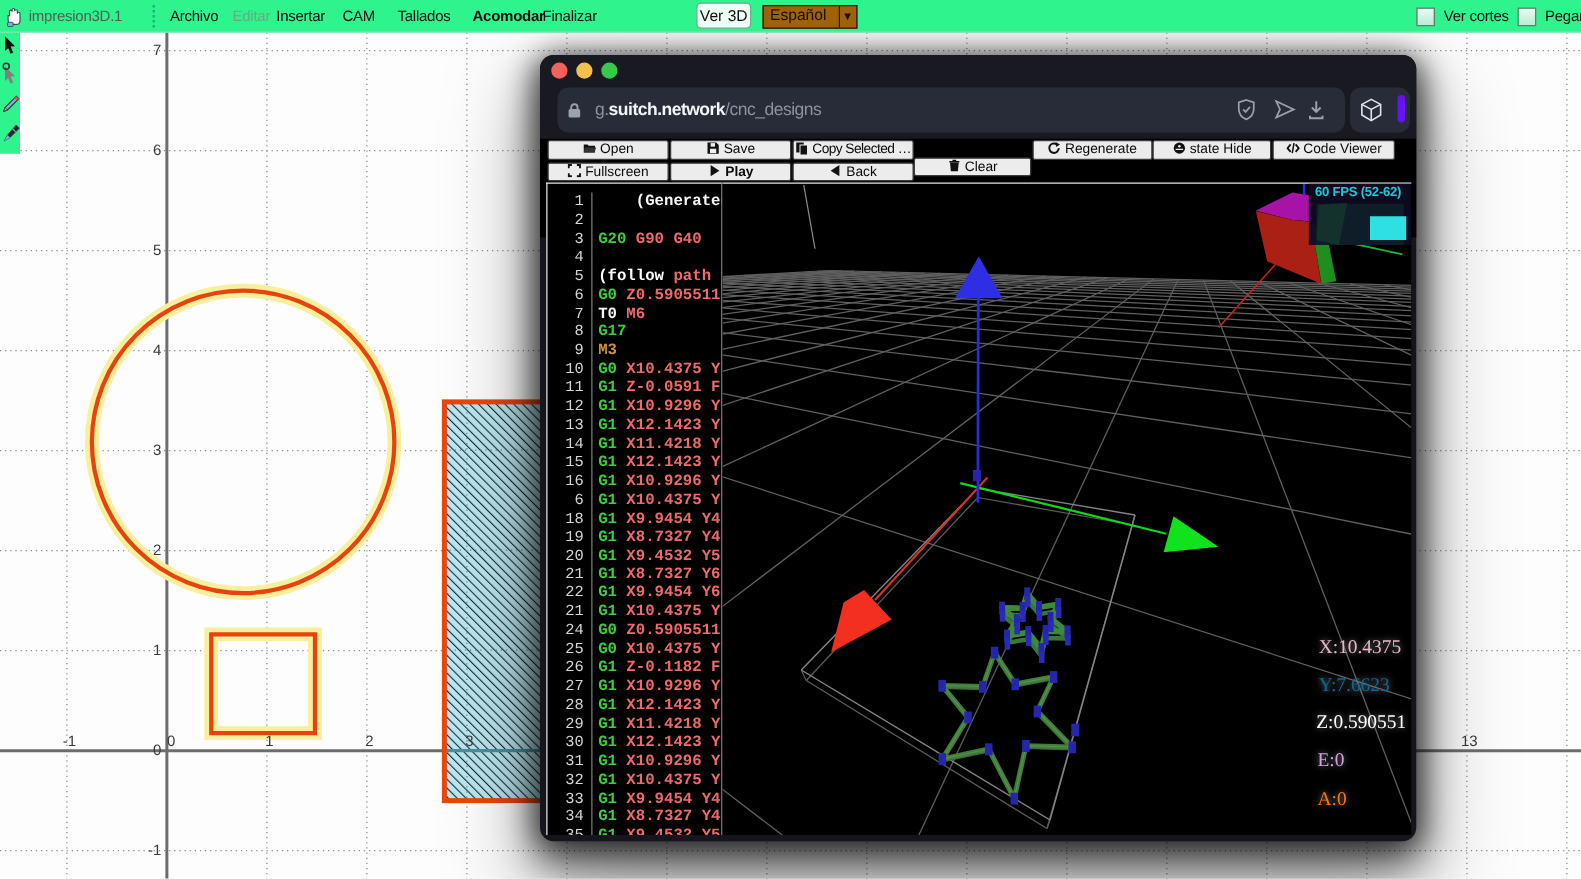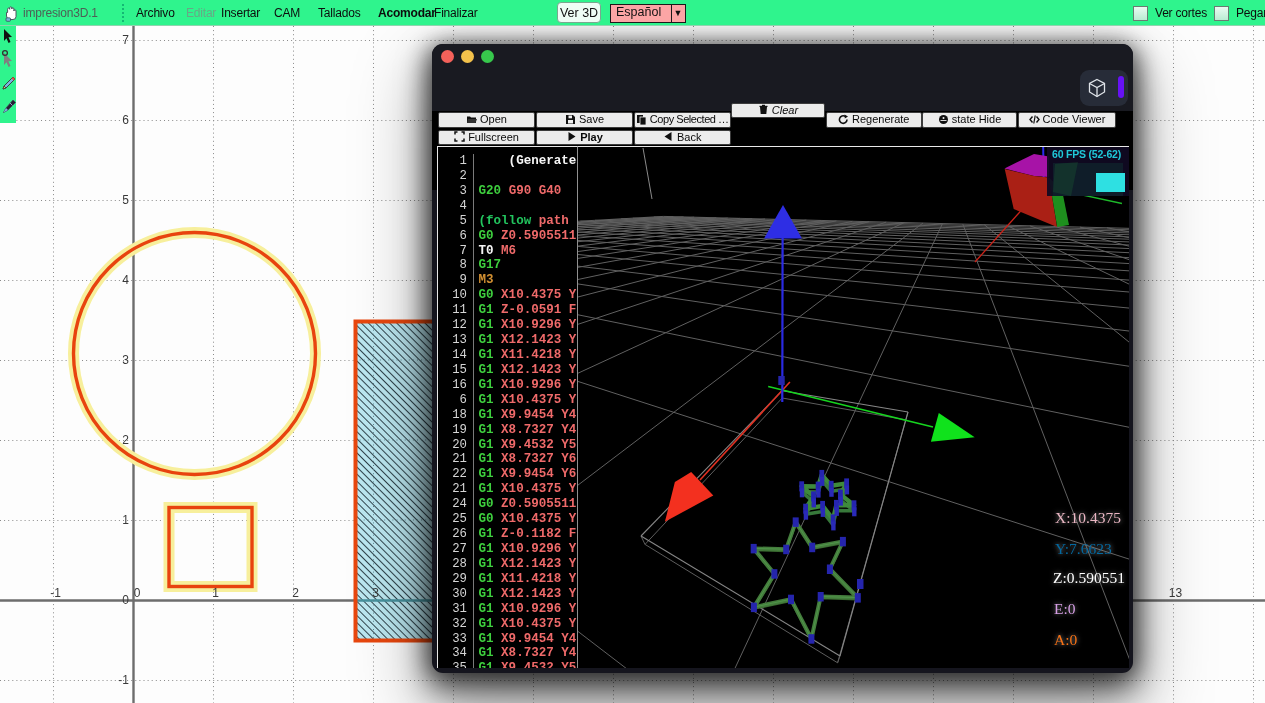--- a/index.html
+++ b/index.html
@@ -90,21 +90,21 @@
   <span class="mi" style="left:23px;color:#4e5f56;">impresion3D.1</span>
   <div style="position:absolute;left:122px;top:4px;height:18px;width:0;border-left:2px dotted #14b874;"></div>
   <span class="mi" style="left:136px;">Archivo</span>
   <span class="mi" style="left:186px;color:#67a886;">Editar</span>
   <span class="mi" style="left:221px;">Insertar</span>
   <span class="mi" style="left:274px;">CAM</span>
   <span class="mi" style="left:318px;">Tallados</span>
   <span class="mi" style="left:378px;font-weight:bold;">Acomodar</span>
   <span class="mi" style="left:434px;">Finalizar</span>
   <div style="position:absolute;left:557px;top:2px;width:44px;height:21px;background:#eefdf5;border:1px solid #79a78f;border-radius:4px;font-size:12.5px;text-align:center;line-height:20px;color:#111;">Ver 3D</div>
-  <div style="position:absolute;left:610px;top:3.5px;width:76px;height:19px;background:#fca5a5;border:1.5px solid #1a1a1a;font-size:12.5px;color:#111;text-decoration:underline;">
+  <div style="position:absolute;left:610px;top:3.5px;width:76px;height:19px;background:#a16207;border:1.5px solid #1a1a1a;font-size:12.5px;color:#111;text-decoration:underline;">
      <span style="position:absolute;left:5px;top:0.5px;">Español</span>
      <span style="position:absolute;right:1px;top:0;width:13px;height:100%;border-left:1.5px solid #1a1a1a;font-size:9px;text-align:center;line-height:17px;">▼</span>
   </div>
   <div style="position:absolute;left:1133px;top:5.5px;width:15px;height:15px;background:linear-gradient(#e9fbf2,#b9ecd2);border:1px solid #6a7a72;"></div>
   <span class="mi" style="left:1155px;">Ver cortes</span>
   <div style="position:absolute;left:1214px;top:5.5px;width:15px;height:15px;background:linear-gradient(#e9fbf2,#b9ecd2);border:1px solid #6a7a72;"></div>
   <span class="mi" style="left:1236px;">Pegar</span>
 </div>
 
 <div id="lstrip">
@@ -124,20 +124,33 @@
       </g>
   </svg>
 </div>
 
 <div id="win">
   <div id="titlebar">
     <div class="tl" style="left:8.5px;background:#f4615a;"></div>
     <div class="tl" style="left:28.5px;background:#f3c14b;"></div>
     <div class="tl" style="left:48.5px;background:#37c84c;"></div>
   </div>
+  <div id="urlbar">
+    <svg width="11" height="13" viewBox="0 0 13 15" style="position:absolute;left:8px;top:12px;">
+      <rect x="1" y="6" width="11" height="8" rx="1.5" fill="#9aa2ad"></rect>
+      <path d="M3.5 6 V4.5 Q3.5 1.5 6.5 1.5 Q9.5 1.5 9.5 4.5 V6" fill="none" stroke="#9aa2ad" stroke-width="1.8"></path>
+    </svg>
+    <span style="position:absolute;left:30px;top:8.5px;font-size:14px;letter-spacing:-0.4px;color:#8b93a1;">g.<b style="color:#f3f5f7;">suitch.network</b>/cnc_designs</span>
+    <svg width="80" height="20" viewBox="0 0 80 20" style="position:absolute;right:6px;top:8px;" fill="none" stroke="#99a1ac" stroke-width="1.4">
+      <path d="M7 2 L13 4 V9 Q13 15 7 17.5 Q1 15 1 9 V4 Z"></path>
+        <path d="M4.5 9.5 L6.5 11.5 L10 7.5"></path>
+      <path d="M31 3 L45 9.5 L31 16 L34 9.5 Z"></path>
+      <path d="M63 3 V11 M59.5 8 L63 11.5 L66.5 8 M58 14.5 V16.5 H68 V14.5" stroke-width="1.6"></path>
+    </svg>
+  </div>
   <div id="extbox">
     <svg width="20" height="20" viewBox="0 0 20 20" style="position:absolute;left:7px;top:8px;" fill="none" stroke="#dfe3e8" stroke-width="1.3">
       <path d="M10 1.5 L17.5 5.5 V14 L10 18.5 L2.5 14 V5.5 Z"></path>
         <path d="M2.5 5.5 L10 9.5 L17.5 5.5 M10 9.5 V18.5"></path>
     </svg>
     <div style="position:absolute;left:38px;top:6px;width:6px;height:22px;border-radius:3px;background:#6712f5;"></div>
   </div>
   <div id="toolrows"></div>
   <div class="btn" style="left:6px;top:68.5px;width:97px;"><svg width="11" height="11" viewBox="0 0 11 11" style="vertical-align:-1.5px;margin-right:3px;">
         <path d="M1 2.5 H4 L5 3.5 H10 V9 H1 Z" fill="#111"></path>
@@ -145,21 +158,21 @@
       </svg>Open</div>
   <div class="btn" style="left:104px;top:68.5px;width:97px;"><svg width="11" height="11" viewBox="0 0 11 11" style="vertical-align:-1.5px;margin-right:3px;">
         <path d="M1 1 H8 L10 3 V10 H1 Z" fill="#111"></path>
         <rect x="3" y="6" width="5" height="3.5" fill="#eee"></rect>
         <rect x="3.5" y="1.5" width="3.5" height="2.8" fill="#eee"></rect>
       </svg>Save</div>
   <div class="btn" style="left:202px;top:68.5px;width:96.5px;"><svg width="11" height="11" viewBox="0 0 11 11" style="vertical-align:-1.5px;margin-right:3px;">
         <rect x="1" y="1" width="6" height="8" fill="#111"></rect>
         <rect x="4" y="3" width="6" height="8" fill="#111" stroke="#ececec" stroke-width="0.8"></rect>
       </svg><span style="letter-spacing:-0.45px">Copy Selected …</span></div>
-  <div class="btn" style="left:299px;top:59px;width:94px;font-style:italic;"><svg width="11" height="11" viewBox="0 0 11 11" style="vertical-align:-1.5px;margin-right:3px;">
+  <div class="btn" style="left:299px;top:82px;width:94px;"><svg width="11" height="11" viewBox="0 0 11 11" style="vertical-align:-1.5px;margin-right:3px;">
         <path d="M2 3 H9 L8.3 10 H2.7 Z" fill="#111"></path>
         <rect x="1.5" y="1.8" width="8" height="1.2" fill="#111"></rect>
         <rect x="4" y="0.8" width="3" height="1.2" fill="#111"></rect>
       </svg>Clear</div>
   <div class="btn" style="left:394px;top:68.5px;width:95.5px;"><svg width="11" height="11" viewBox="0 0 11 11" style="vertical-align:-1.5px;margin-right:3px;">
         <path d="M9 5.5 A3.8 3.8 0 1 1 7.2 2.3" fill="none" stroke="#111" stroke-width="1.6"></path>
         <path d="M6.5 0.5 L10 2.5 L6.8 4.5 Z" fill="#111"></path>
       </svg>Regenerate</div>
   <div class="btn" style="left:490px;top:68.5px;width:95px;"><svg width="11" height="11" viewBox="0 0 11 11" style="vertical-align:-1.5px;margin-right:3px;">
         <circle cx="5.5" cy="5.5" r="4.5" fill="#111"></circle>
@@ -177,21 +190,21 @@
         <path d="M2.5 1 L9.5 5.5 L2.5 10 Z" fill="#111"></path>
       </svg>Play</div>
   <div class="btn" style="left:202px;top:86px;width:96.5px;"><svg width="11" height="11" viewBox="0 0 11 11" style="vertical-align:-1.5px;margin-right:3px;">
         <path d="M8.5 1 L1.5 5.5 L8.5 10 Z" fill="#111"></path>
       </svg>Back</div>
   <div id="editor">
 <div class="cl"><span class="ln">1</span><span style="color:#f5f5f5;">    (Generated by g.suitch</span></div>
 <div class="cl"><span class="ln">2</span></div>
 <div class="cl"><span class="ln">3</span><span style="color:#3ecf3e;">G20 </span><span style="color:#ef6a6a;">G90 G40</span></div>
 <div class="cl"><span class="ln">4</span></div>
-<div class="cl"><span class="ln">5</span><span style="color:#22c55e;font-weight:bold;">(follow </span><span style="color:#ef6a6a;">path 1)</span></div>
+<div class="cl"><span class="ln">5</span><span style="color:#ffffff;font-weight:bold;">(follow </span><span style="color:#ef6a6a;">path 1)</span></div>
 <div class="cl"><span class="ln">6</span><span style="color:#3ecf3e;">G0 </span><span style="color:#ef6a6a;">Z0.5905511 F30</span></div>
 <div class="cl"><span class="ln">7</span><span style="color:#f5f5f5;font-weight:bold;">T0 </span><span style="color:#ef6a6a;">M6</span></div>
 <div class="cl"><span class="ln">8</span><span style="color:#3ecf3e;">G17</span></div>
 <div class="cl"><span class="ln">9</span><span style="color:#d29032;">M3</span></div>
 <div class="cl"><span class="ln">10</span><span style="color:#3ecf3e;">G0 </span><span style="color:#ef6a6a;">X10.4375 Y7.6623</span></div>
 <div class="cl"><span class="ln">11</span><span style="color:#3ecf3e;">G1 </span><span style="color:#ef6a6a;">Z-0.0591 F9.0</span></div>
 <div class="cl"><span class="ln">12</span><span style="color:#3ecf3e;">G1 </span><span style="color:#ef6a6a;">X10.9296 Y6.5462</span></div>
 <div class="cl"><span class="ln">13</span><span style="color:#3ecf3e;">G1 </span><span style="color:#ef6a6a;">X12.1423 Y6.6780</span></div>
 <div class="cl"><span class="ln">14</span><span style="color:#3ecf3e;">G1 </span><span style="color:#ef6a6a;">X11.4218 Y5.6938</span></div>
 <div class="cl"><span class="ln">15</span><span style="color:#3ecf3e;">G1 </span><span style="color:#ef6a6a;">X12.1423 Y4.7095</span></div>

